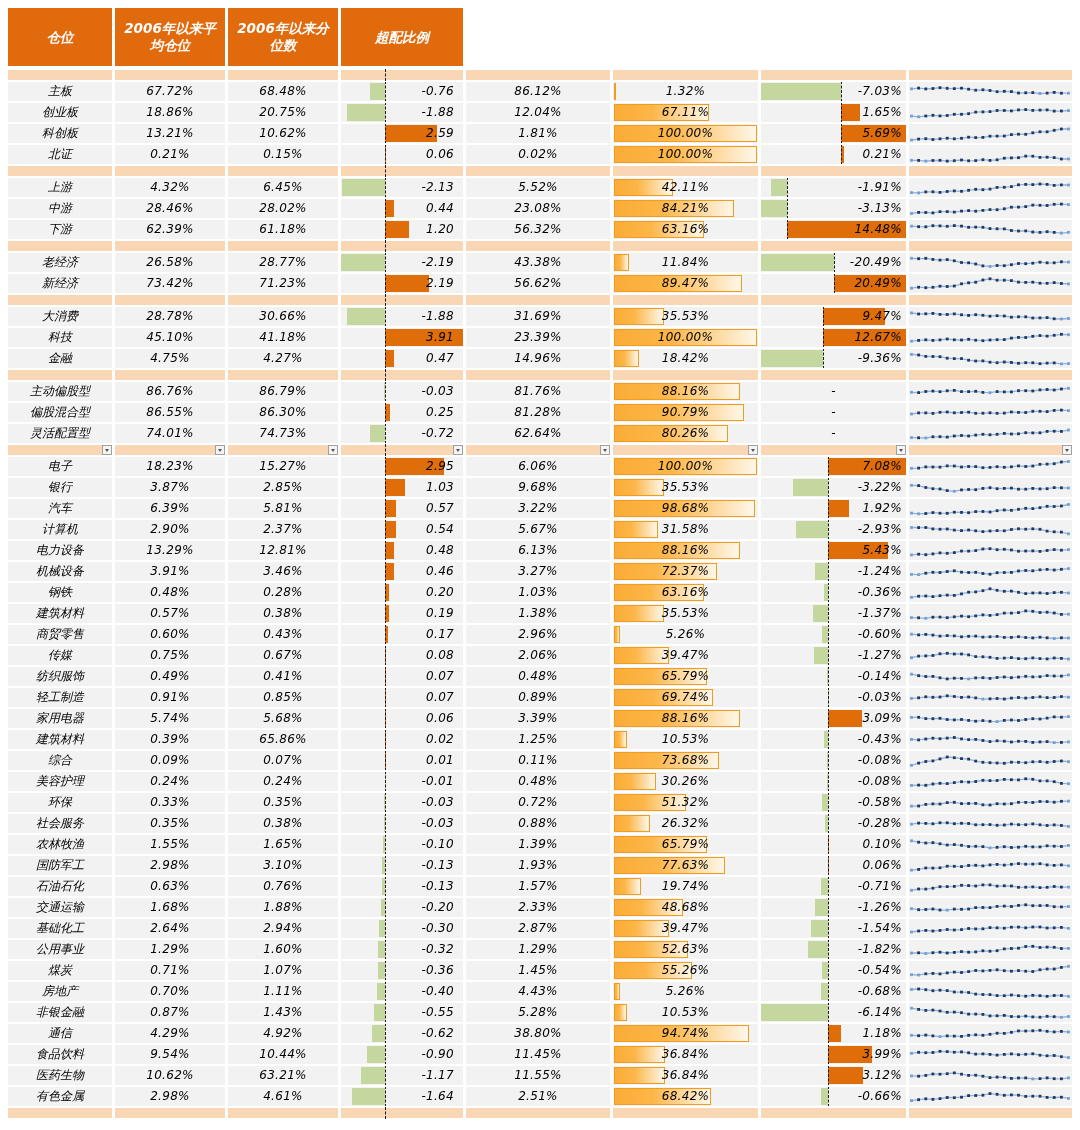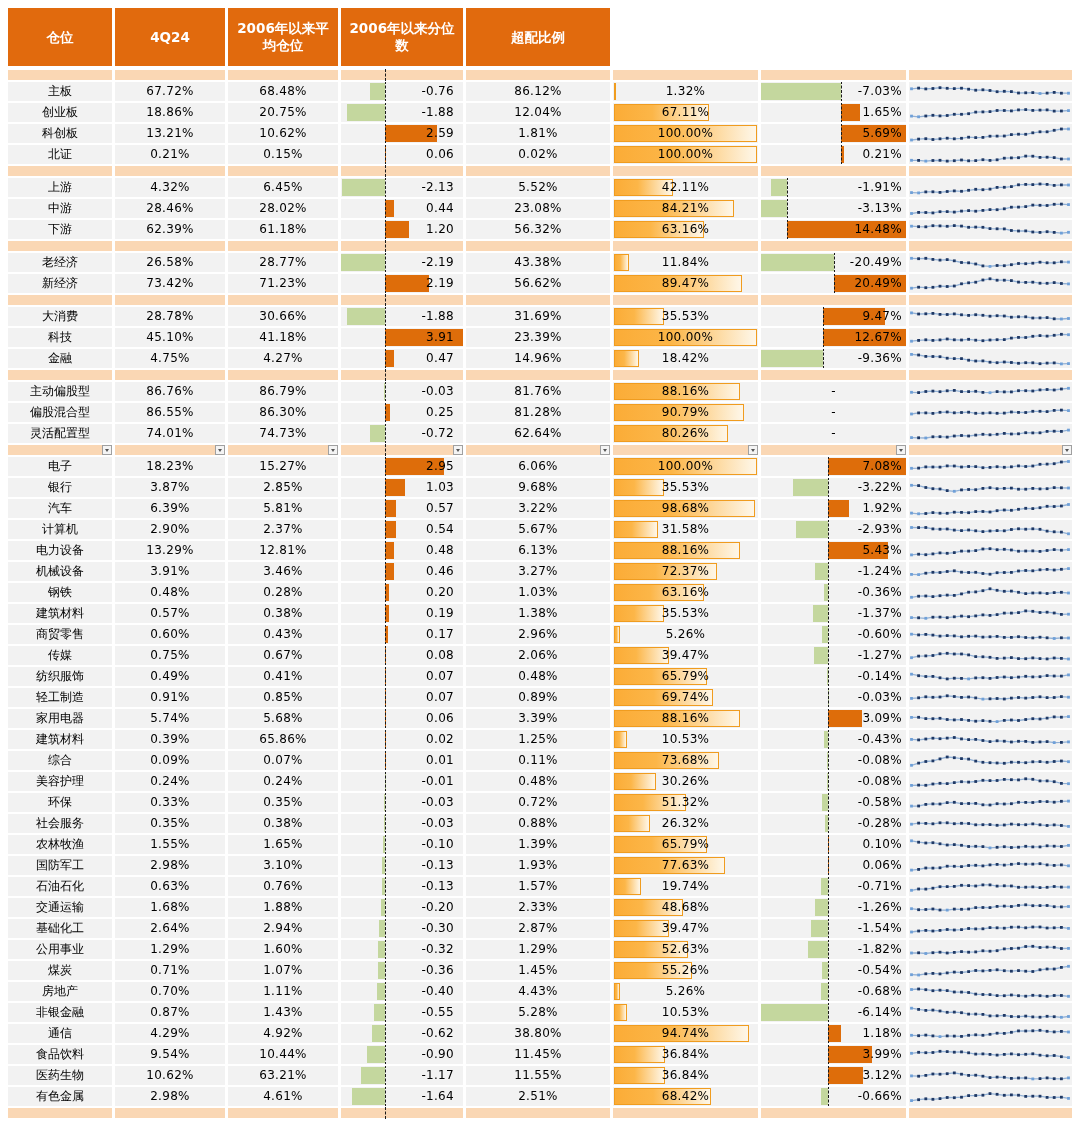--- a/index.html
+++ b/index.html
@@ -5,20 +5,21 @@
   html,body{margin:0;padding:0;background:#ffffff;}
   body{
     width:1080px;height:1130px;box-sizing:border-box;padding:8px;
     font-family:"DejaVu Sans","Liberation Sans",sans-serif;color:#000;
     overflow:hidden;
   }
   .grid8{
     display:grid;
     grid-template-columns:104px 110px 110px 122px 144px 145px 145px 163px;
     column-gap:3px;
+    font-style:italic;
   }
   
   .thead{height:58px;margin-bottom:4px;}
   .hcell{
     background:var(--header-bg);color:#fff;font-weight:bold;font-size:13.5px;
     display:flex;align-items:center;justify-content:center;text-align:center;
     padding:0 5px;line-height:1.25;
   }
   
   .row{height:19px;margin-bottom:2px;}
@@ -56,21 +57,20 @@
     width:0;height:0;border-left:2.5px solid transparent;border-right:2.5px solid transparent;
     border-top:3.5px solid #555;display:block;
   }
 </style>
 </head>
 <body style="--header-bg: #E16A0D; --band-bg: #FAD7B4; --pos-bar: #DE6D0A; --neg-bar: #C4D79E;">
 
 <div>
   <div class="grid8 thead">
     <div class="hcell">仓位</div>
-    <div class="hcell">4Q24</div>
     <div class="hcell">2006年以来平均仓位</div>
     <div class="hcell">2006年以来分位数</div>
     <div class="hcell">超配比例</div>
   </div>
   <div id="tbody">
       <div class="grid8 band">
         <div class="bcell"></div>
         <div class="bcell"></div>
         <div class="bcell"></div>
         <div class="bcell">

